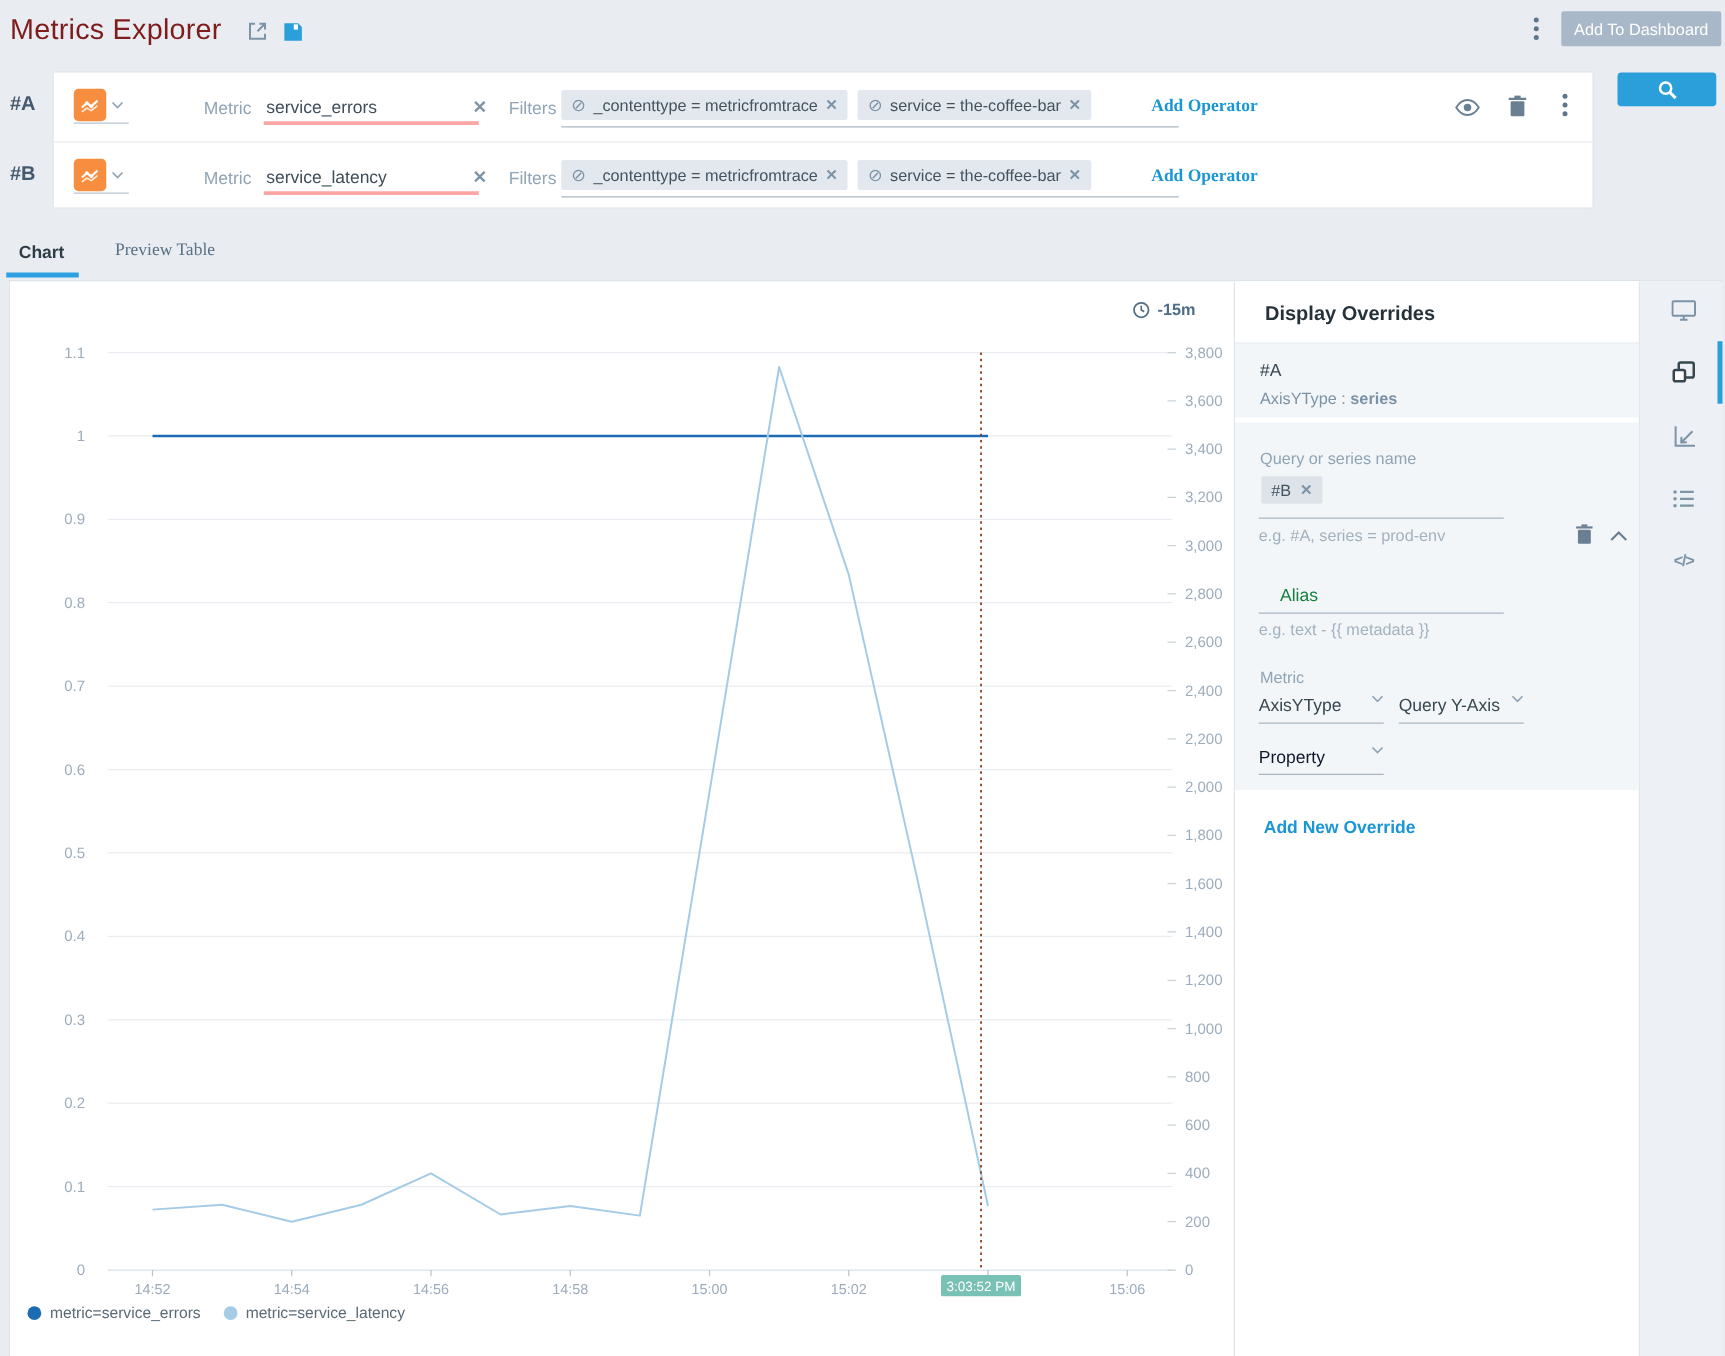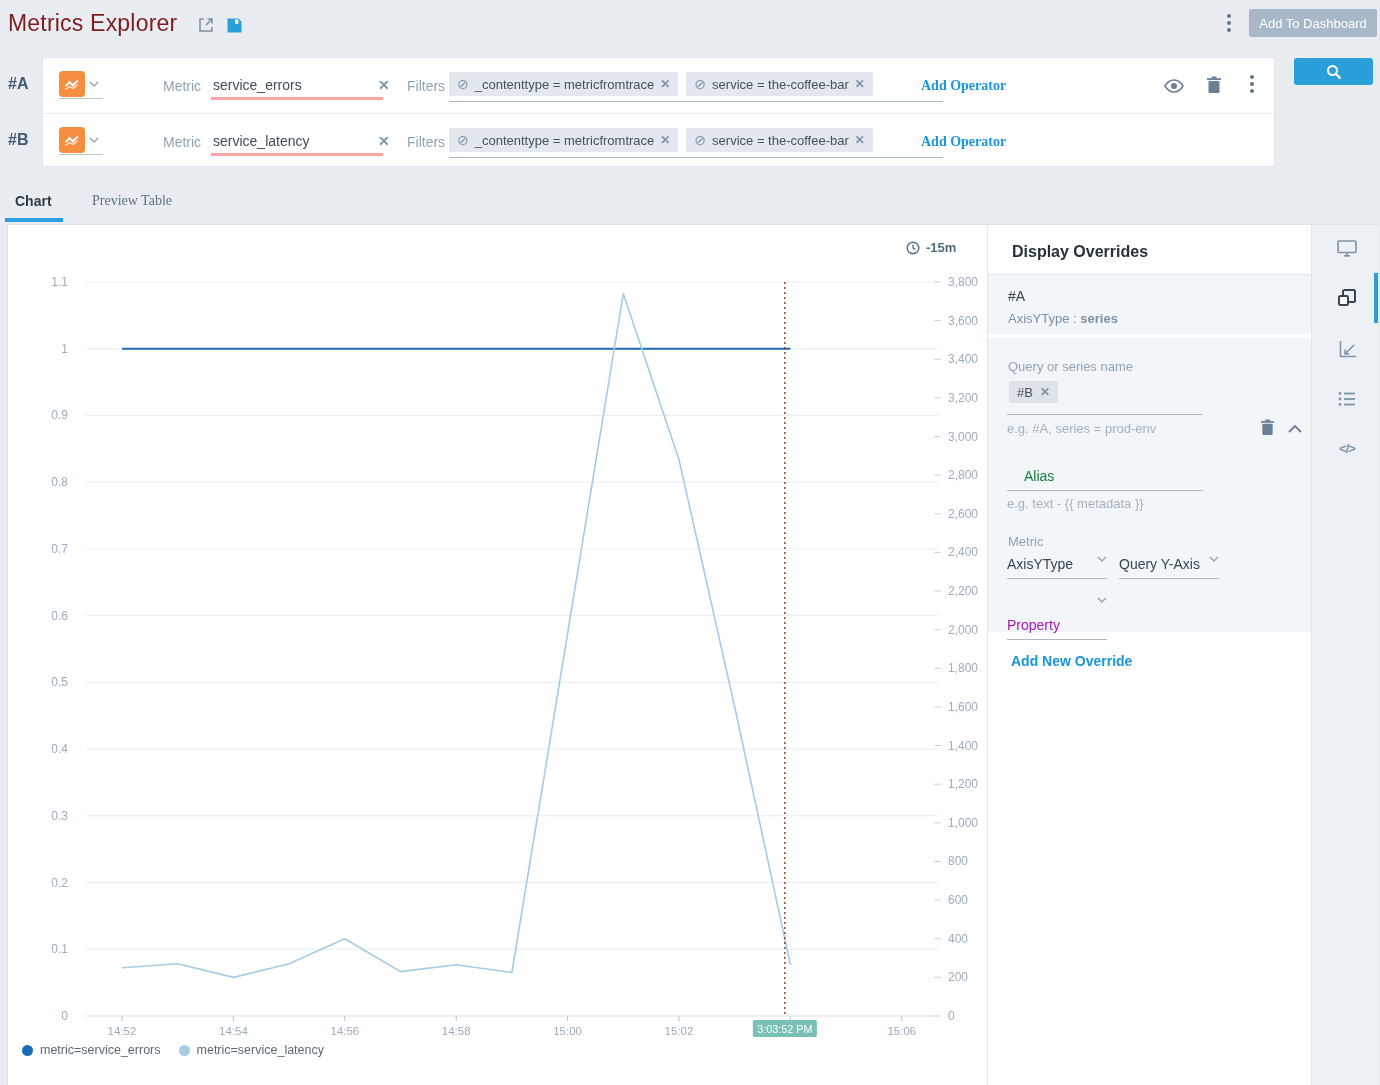--- a/index.html
+++ b/index.html
@@ -79,21 +79,21 @@
   .do-summary-q { position:absolute; left:20px; top:13px; font-size:14px; color:#37474f; }
   .do-summary-axis { position:absolute; left:20px; top:36px; font-size:13px; color:#7b92a6; }
   .do-summary-axis b { font-weight:700; }
   .do-editor { top:113px; height:294px; }
   .do-field-label { font-size:13px; color:#90a4b5; }
   .do-chip { background:#dde3e9; border-radius:2px; height:22px; padding:0 8px; display:inline-flex; align-items:center; gap:7px; font-size:13px; color:#44525e; }
   .do-underline { height:1px; background:#aab8c4; }
   .do-placeholder { font-size:13px; color:#a3b2bf; }
   .do-select { display:flex; align-items:flex-start; justify-content:space-between; border-bottom:1px solid #aab8c4; padding-bottom:6px; cursor:pointer; }
   .do-select .val { font-size:14px; color:#37474f; }
-  .do-select .val.ph { color:#a21caf;margin-top:20px; }
+  .do-select .val.ph { color:#0f172a; }
   .add-override { position:absolute; left:23px; top:428px; font-size:14px; font-weight:700; color:#1a96d5; cursor:pointer; }
 
   
   .icon-rail { position:absolute; left:1304px; top:0; width:66px; height:861px; background:#edf1f6; }
   .rail-icon { position:absolute; left:24px; width:22px; height:22px; display:flex; align-items:center; justify-content:center; cursor:pointer; color:#7d93a6; }
   .rail-icon.active { color:#37474f; }
   .rail-active-bar { position:absolute; right:0; top:48px; width:4px; height:50px; background:#2b9fd9; }
   .code-glyph { font-size:13px; font-weight:700; letter-spacing:-1px; }
 </style>
 </head>

